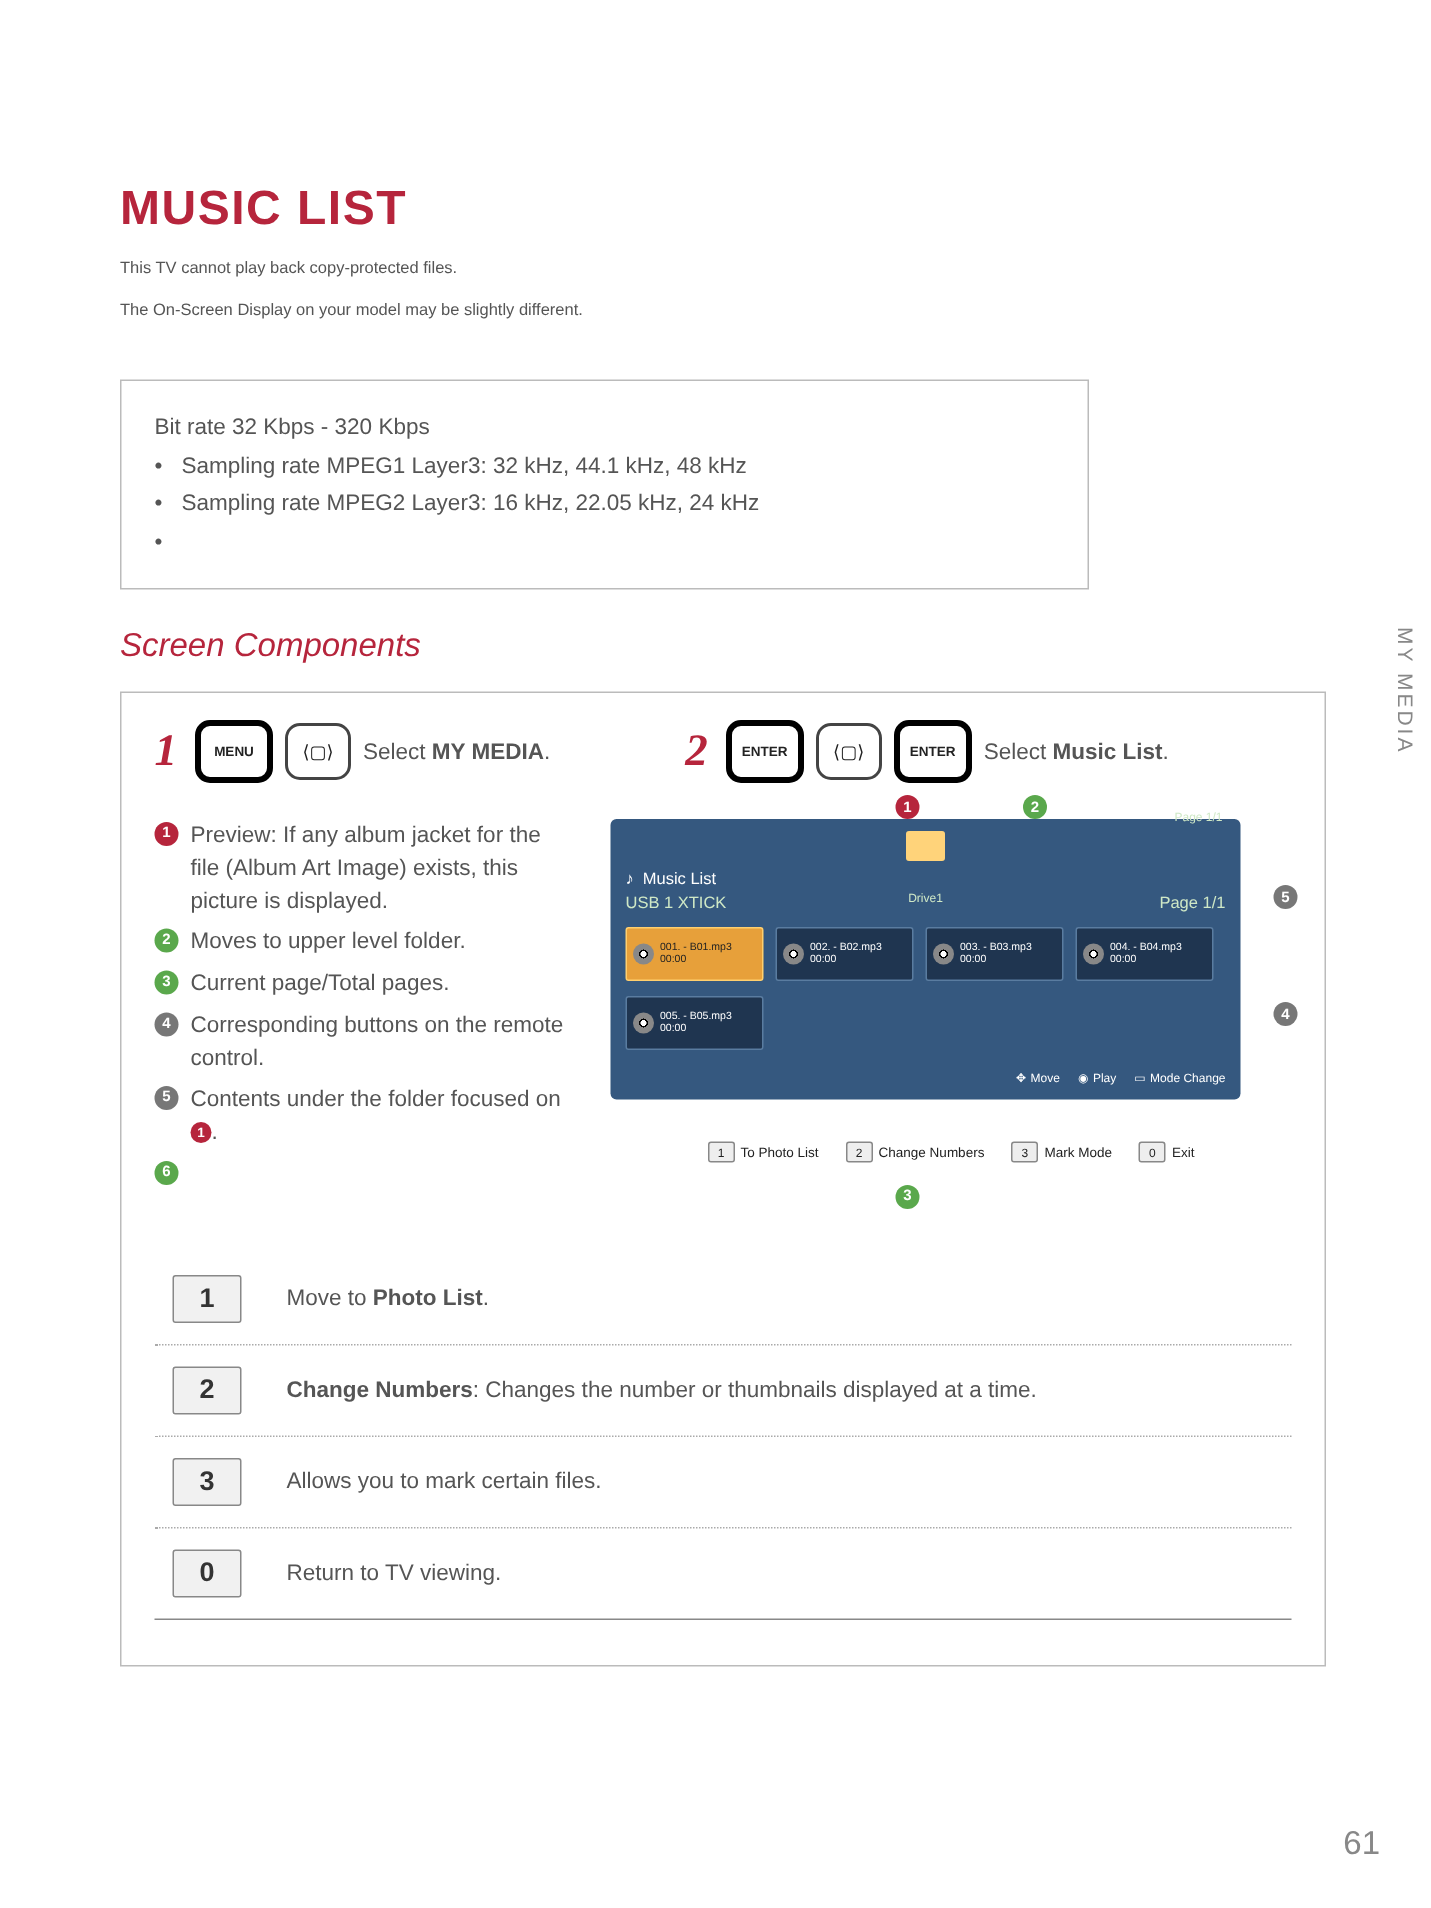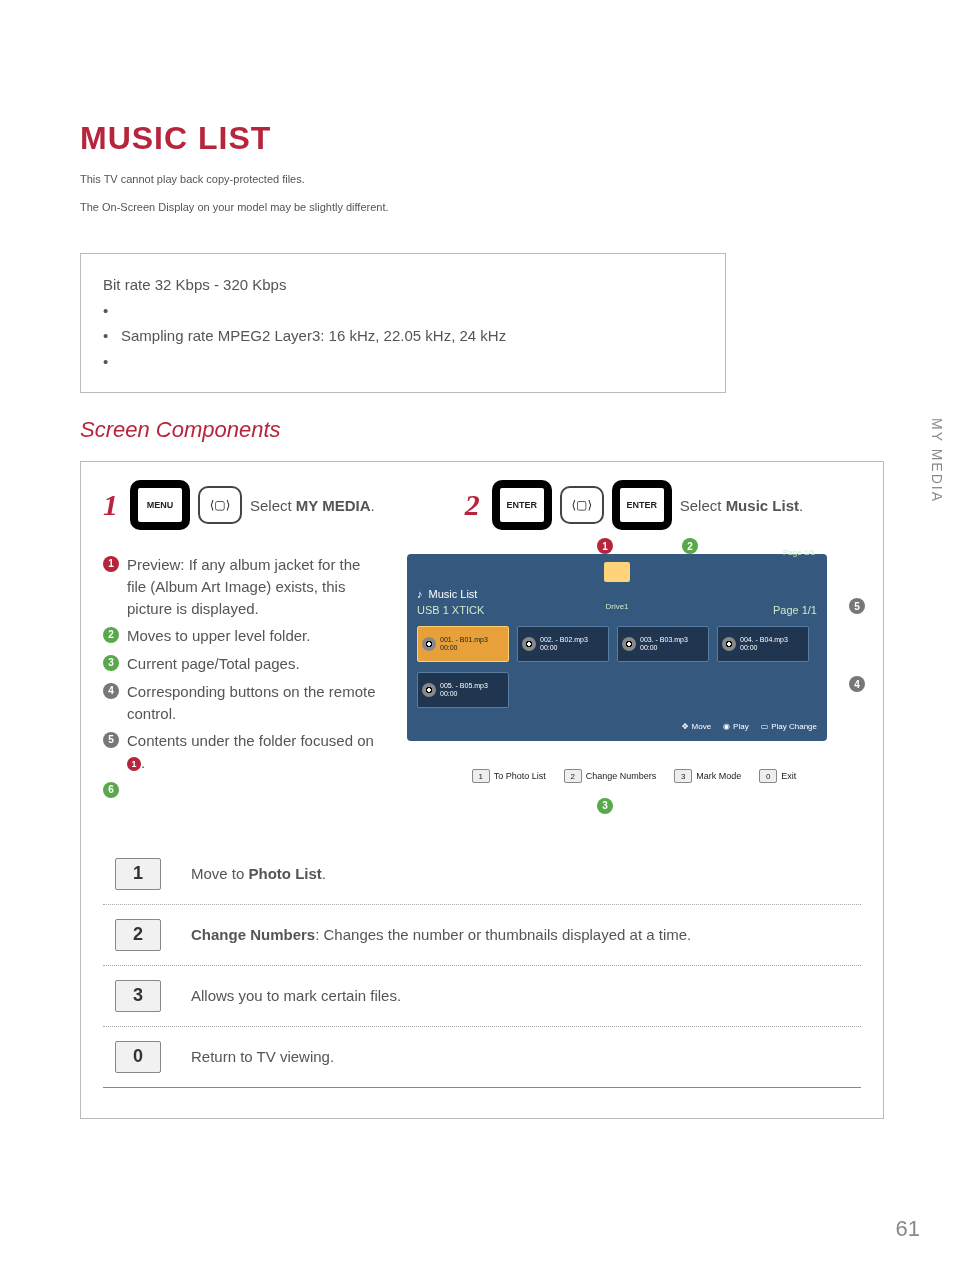--- a/index.html
+++ b/index.html
@@ -33,21 +33,21 @@
     font-size:22px;color:var(--accent);font-weight:500;margin:12px 0 18px 0;font-style:italic;
   }
   .mainbox{
     border:1px solid #bbb;padding:18px 22px 30px 22px;position:relative;
   }
   .steps{display:flex;align-items:flex-start;gap:90px;margin-bottom:24px;}
   .step{display:flex;align-items:center;gap:8px;}
   .stepnum{font-family:Georgia,serif;font-style:italic;font-size:30px;color:var(--accent);font-weight:bold;margin-right:4px;}
   .keybtn{
     display:inline-flex;align-items:center;justify-content:center;
-    border:8px solid #000000;border-radius:10px;font-size:9px;font-weight:700;
+    border:4px solid #000000;border-radius:10px;font-size:9px;font-weight:700;
     padding:6px 6px;min-width:32px;min-height:22px;color:#222;text-align:center;
   }
   .navpad{
     display:inline-flex;align-items:center;justify-content:center;
     border:2px solid #444;border-radius:10px;width:40px;height:34px;font-size:12px;color:#222;
   }
   .steptext{font-size:15px;white-space:nowrap;}
   .steptext b{font-weight:700;}
 
   .midrow{display:flex;gap:24px;}
@@ -134,20 +134,21 @@
 <body>
 
 <h1>MUSIC LIST</h1>
 <p class="lead">This TV cannot play back copy-protected files.</p>
 <p class="lead">The On-Screen Display on your model may be slightly different.</p>
 
 <div class="specbox">
   <div>Bit rate 32 Kbps - 320 Kbps</div>
   <div class="row">
       <span class="bul">•</span>
+      <span>Sampling rate MPEG1 Layer3: 32 kHz, 44.1 kHz, 48 kHz</span>
     </div>
   <div class="row">
       <span class="bul">•</span>
       <span>Sampling rate MPEG2 Layer3: 16 kHz, 22.05 kHz, 24 kHz</span>
     </div>
   <div class="row">
       <span class="bul">•</span>
     </div>
 </div>
 
@@ -238,21 +239,21 @@
         </div>
         <div class="thumbrow">
           <div class="thumb">
               <span class="cd"></span>
               <span class="tinfo"><span>005. - B05.mp3</span><br><span>00:00</span></span>
             </div>
         </div>
         <div class="footbar">
           <span>✥ <span>Move</span></span>
           <span>◉ <span>Play</span></span>
-          <span>▭ <span>Play Change</span></span>
+          <span>▭ <span>Mode Change</span></span>
         </div>
       </div>
       <div class="osd-submenu">
         <span class="sm">
             <span class="keynum">1</span>
             <span>To Photo List</span>
           </span>
         <span class="sm">
             <span class="keynum">2</span>
             <span>Change Numbers</span>

